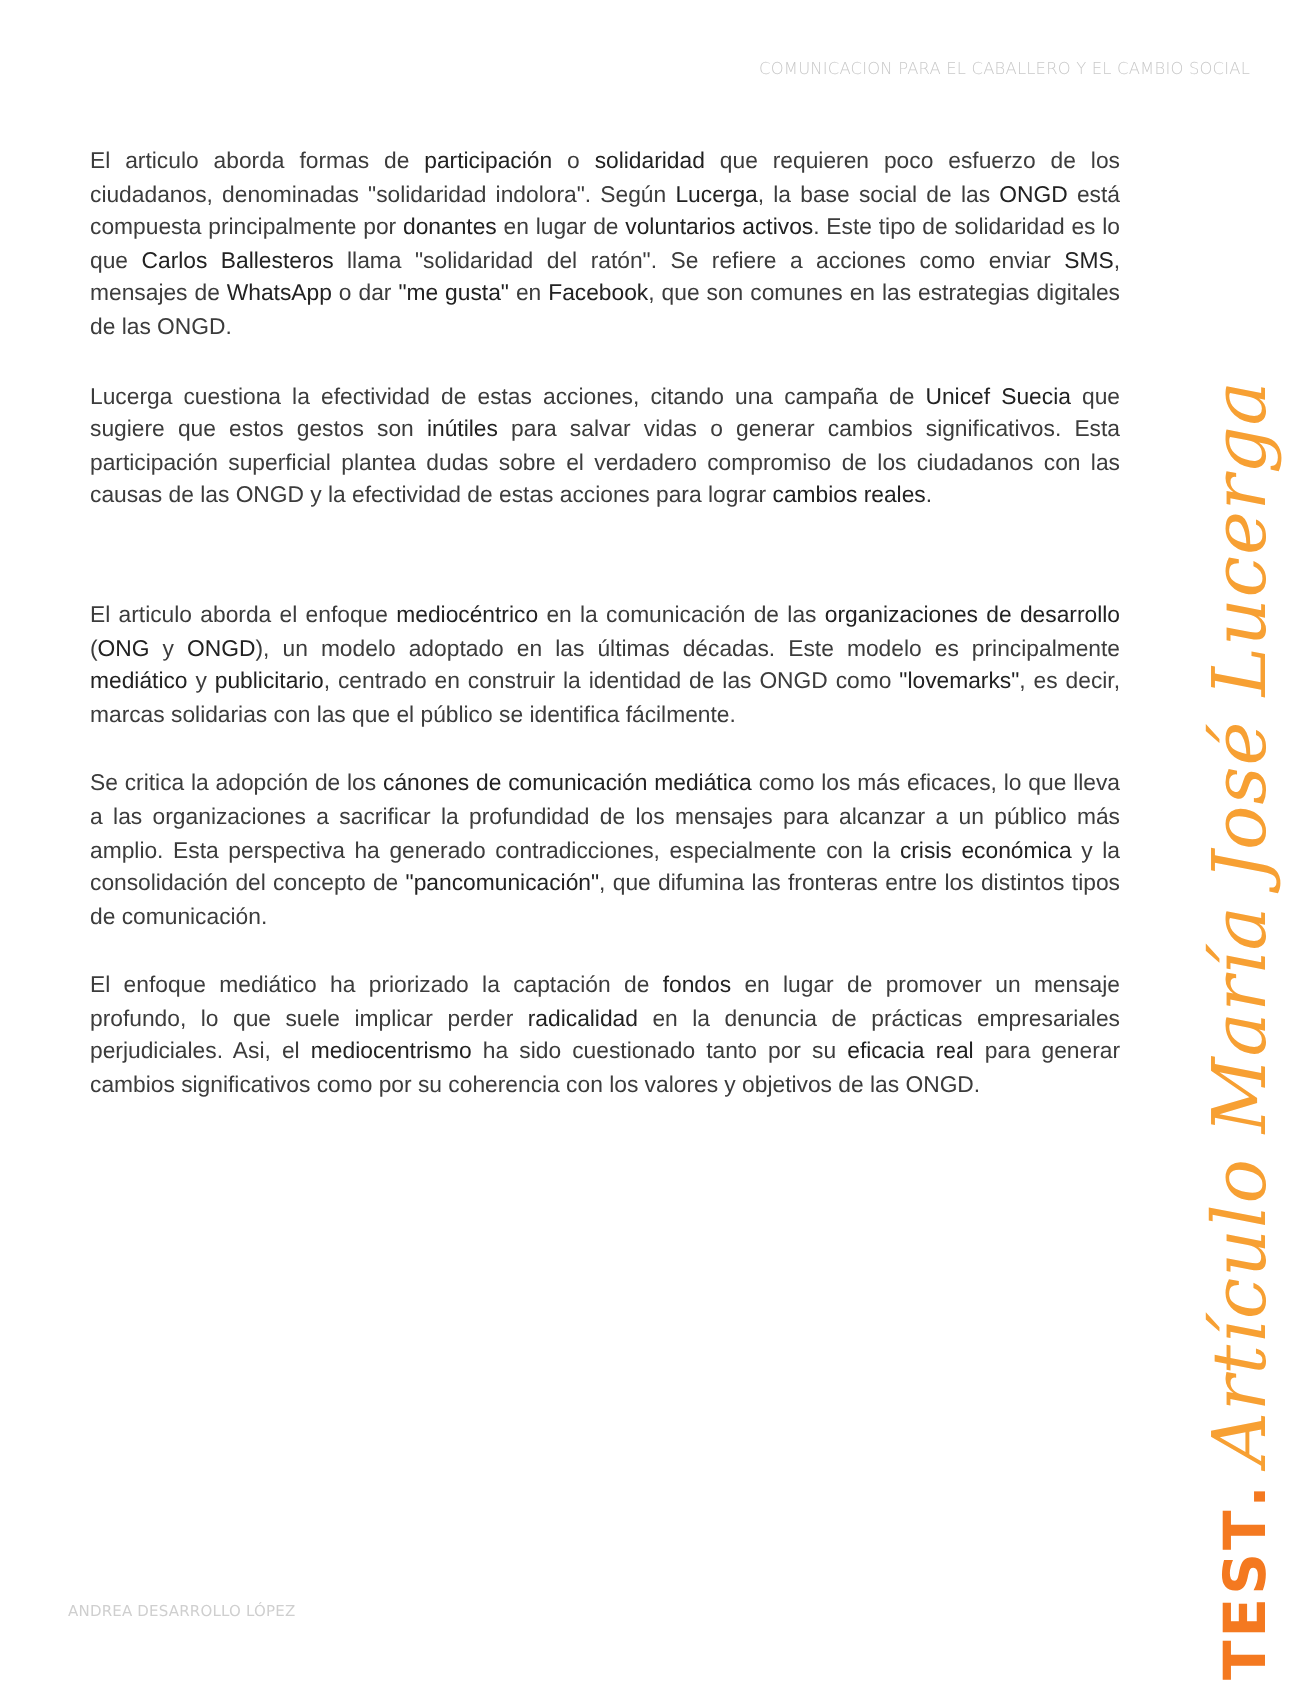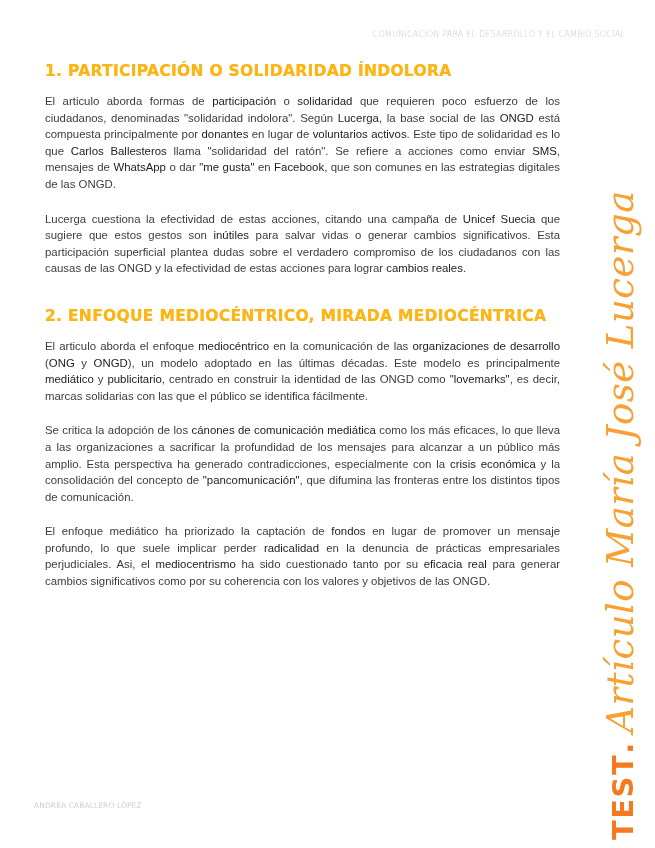--- a/index.html
+++ b/index.html
@@ -46,38 +46,36 @@
     color: #F47920; margin-right: 10px;
   }
   .side-script {
     font-family: "DejaVu Serif", serif; font-style: italic; font-size: 37px;
     color: #F7A033; letter-spacing: 0.5px;
   }
 </style>
 </head>
 <body>
 
-<div class="running-header">COMUNICACION PARA EL DESARROLLO Y EL CAMBIO SOCIAL</div>
+<div class="running-header">COMUNICACION PARA EL CABALLERO Y EL CAMBIO SOCIAL</div>
 
 <div class="content">
-  <h2 class="heading h1">1. Participación o solidaridad índolora</h2>
   <div class="gap-hp"></div>
   <p class="para"><span>El articulo aborda formas de </span><b>participación</b><span> o </span><b>solidaridad</b><span> que requieren poco esfuerzo de los ciudadanos, denominadas "solidaridad indolora". Según </span><b>Lucerga</b><span>, la base social de las </span><b>ONGD</b><span> está compuesta principalmente por </span><b>donantes</b><span> en lugar de </span><b>voluntarios activos</b><span>. Este tipo de solidaridad es lo que </span><b>Carlos Ballesteros</b><span> llama "solidaridad del ratón". Se refiere a acciones como enviar </span><b>SMS</b><span>, mensajes de </span><b>WhatsApp</b><span> o dar </span><b>"me gusta"</b><span> en </span><b>Facebook</b><span>, que son comunes en las estrategias digitales de las ONGD.</span></p>
   <div class="gap-b"></div>
   <p class="para"><span>Lucerga cuestiona la efectividad de estas acciones, citando una campaña de </span><b>Unicef Suecia</b><span> que sugiere que estos gestos son </span><b>inútiles</b><span> para salvar vidas o generar cambios significativos. Esta participación superficial plantea dudas sobre el verdadero compromiso de los ciudadanos con las causas de las ONGD y la efectividad de estas acciones para lograr </span><b>cambios reales</b><span>.</span></p>
   <div class="gap-h"></div>
 
-  <h2 class="heading">2. Enfoque mediocéntrico, mirada mediocéntrica</h2>
   <div class="gap-hp"></div>
   <p class="para"><span>El articulo aborda el enfoque </span><b>mediocéntrico</b><span> en la comunicación de las </span><b>organizaciones de desarrollo</b><span> (</span><b>ONG</b><span> y </span><b>ONGD</b><span>), un modelo adoptado en las últimas décadas. Este modelo es principalmente </span><b>mediático</b><span> y </span><b>publicitario</b><span>, centrado en construir la identidad de las ONGD como </span><b>"lovemarks"</b><span>, es decir, marcas solidarias con las que el público se identifica fácilmente.</span></p>
   <div class="gap-b"></div>
   <p class="para"><span>Se critica la adopción de los </span><b>cánones de comunicación mediática</b><span> como los más eficaces, lo que lleva a las organizaciones a sacrificar la profundidad de los mensajes para alcanzar a un público más amplio. Esta perspectiva ha generado contradicciones, especialmente con la </span><b>crisis económica</b><span> y la consolidación del concepto de </span><b>"pancomunicación"</b><span>, que difumina las fronteras entre los distintos tipos de comunicación.</span></p>
   <div class="gap-b"></div>
   <p class="para"><span>El enfoque mediático ha priorizado la captación de </span><b>fondos</b><span> en lugar de promover un mensaje profundo, lo que suele implicar perder </span><b>radicalidad</b><span> en la denuncia de prácticas empresariales perjudiciales. Asi, el </span><b>mediocentrismo</b><span> ha sido cuestionado tanto por su </span><b>eficacia real</b><span> para generar cambios significativos como por su coherencia con los valores y objetivos de las ONGD.</span></p>
 </div>
 
 <div class="side-title">
   <span class="side-test">TEST</span>
     <span class="side-dot">.</span>
     <span class="side-script">Artículo María José Lucerga</span>
 </div>
 
-<div class="footer">ANDREA CABALLERO LÓPEZ</div>
+<div class="footer">ANDREA DESARROLLO LÓPEZ</div>
 
 </body></html>

